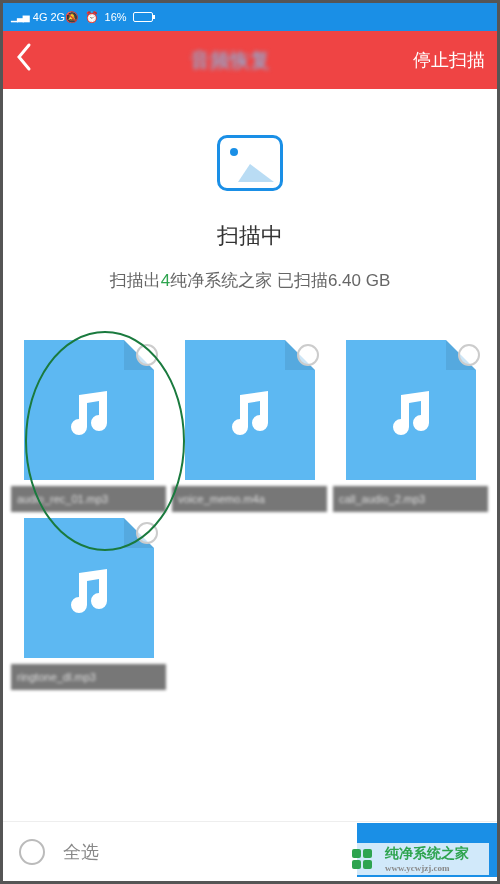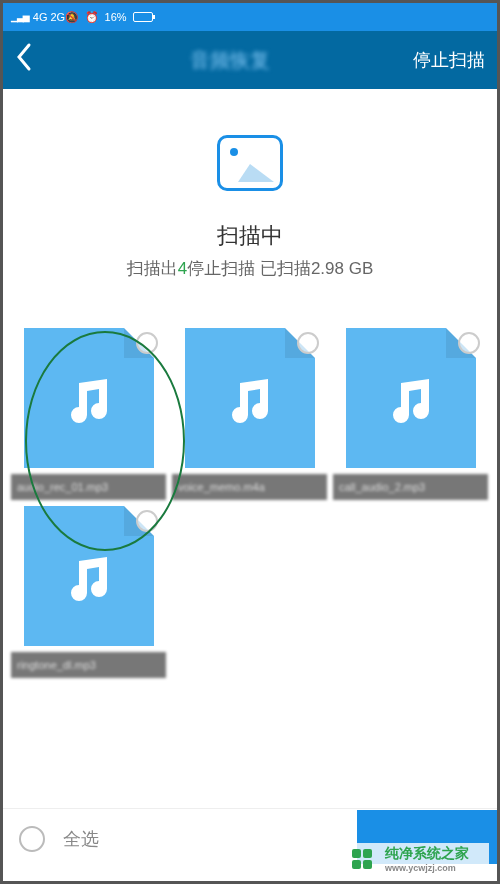--- a/index.html
+++ b/index.html
@@ -30,21 +30,21 @@
     position: relative; display: inline-block;
   }
   .battery-icon::after {
     content: ""; position: absolute; right: -3px; top: 2px;
     width: 2px; height: 4px; background: #fff;
   }
   .battery-fill { height: 100%; width: 61%; background: #fff; }
 
   .nav-bar {
     height: 58px;
-    background: #0369a1;
+    background: #ef4444;
     color: #fff;
     display: flex;
     align-items: center;
     padding: 0 12px;
   }
   .back-btn { width: 32px; font-size: 26px; }
   .nav-title {
     flex: 1; text-align: center; font-size: 20px;
     color: #7cc2f0; filter: blur(2px);
   }
@@ -64,21 +64,21 @@
     content: ""; position: absolute; top: 10px; left: 10px;
     width: 8px; height: 8px; border-radius: 50%; background: #1a8fe6;
   }
   .placeholder-img::after {
     content: ""; position: absolute; bottom: 6px; left: 18px;
     width: 0; height: 0;
     border-left: 12px solid transparent;
     border-right: 24px solid transparent;
     border-bottom: 18px solid #b9dcf4;
   }
-  .scan-title { font-size: 22px; color: #333; margin-bottom: 6px; }
+  .scan-title { font-size: 22px; color: #333; margin-bottom: 18px; }
   .scan-sub { font-size: 17px; color: #666; }
   .scan-sub .count { color: #2ea44f; }
 
   .grid {
     display: flex; flex-wrap: wrap;
     gap: 6px;
     padding: 18px 8px;
     position: relative;
   }
   .file {
@@ -121,21 +121,21 @@
     position: absolute;
     top: 328px; left: 22px;
     width: 160px; height: 220px;
     border: 2px solid #1a7a3e;
     border-radius: 50%;
     pointer-events: none;
     z-index: 5;
   }
 
   .bottom-bar {
-    position: absolute; bottom: 13px; left: 0; right: 0;
+    position: absolute; bottom: 0; left: 0; right: 0;
     height: 60px;
     display: flex; align-items: center;
     padding: 0 16px;
     border-top: 1px solid #eee;
     background: #fff;
   }
   .bottom-bar .check {
     width: 26px; height: 26px; border: 2px solid #bbb; border-radius: 50%;
     margin-right: 18px;
   }
@@ -152,21 +152,21 @@
     display: flex; align-items: center; gap: 13px;
     z-index: 20;
     background: rgba(255,255,255,.8);
     padding: 2px 20px;
   }
   .watermark .logo {
     width: 20px; height: 20px;
     display: grid; grid-template-columns: 1fr 1fr; gap: 2px;
   }
   .watermark .logo span { background: #2ea44f; border-radius: 2px; }
-  .watermark .sub { font-size: 9px; color: #888; display: block; }
+  .watermark .sub { font-size: 9px; color: #888; display: block; font-family: Liberation Serif, serif; }
 </style>
 </head>
 <body>
 
 <div class="status-bar">
   <div class="status-left">
     <span class="signal">▁▃▅</span>
     <span>4G 2G</span>
   </div>
   <div class="status-right">
@@ -184,21 +184,21 @@
       </svg>
   </div>
   <div class="nav-title">音频恢复</div>
   <div class="nav-action">停止扫描</div>
 </div>
 
 <div class="scan-panel">
   <div class="placeholder-img"></div>
   <div class="scan-title">扫描中</div>
   <div class="scan-sub">
-    <span>扫描出</span><span class="count">4</span><span>停止扫描 已扫描</span><span>2.98 GB</span>
+    <span>扫描出</span><span class="count">4</span><span>纯净系统之家 已扫描</span><span>6.40 GB</span>
   </div>
 </div>
 
 <div class="grid">
 
   <div class="file">
     <span class="checkbox"></span>
     <div class="doc">
       <svg class="note" width="60" height="60" viewBox="0 0 60 60">
           <path d="M20 12 L48 8 L48 40 A8 8 0 1 1 40 32 L40 18 L28 20 L28 44 A8 8 0 1 1 20 36 Z" fill="#fff"></path>

